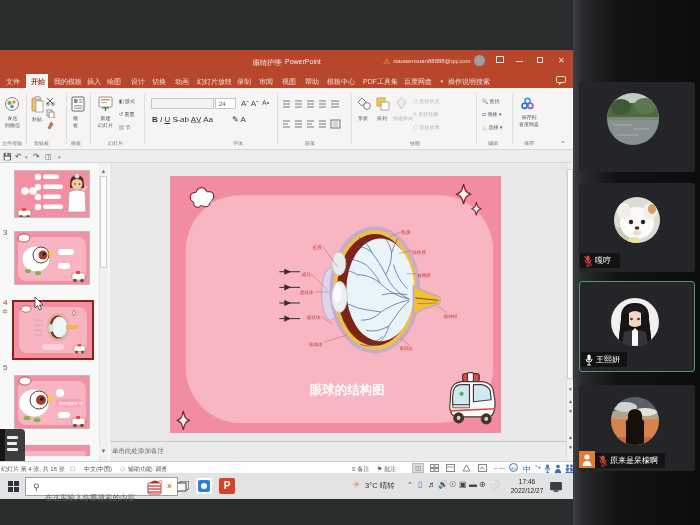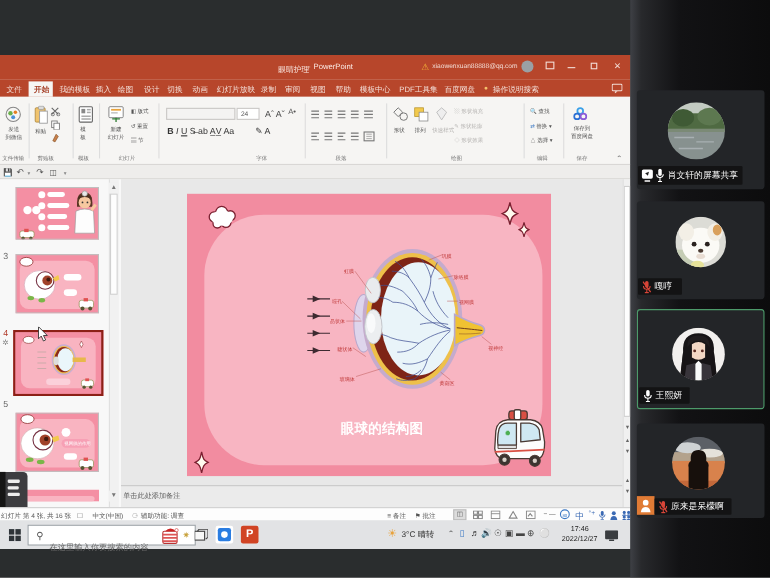--- a/index.html
+++ b/index.html
@@ -566,32 +566,20 @@
         <g clip-path="url(#c1)">
           <rect width="52" height="26" fill="#c3cbc2"></rect>
           <rect x="0" y="10" width="52" height="16" fill="#4f6a42"></rect>
           <rect x="0" y="26" width="52" height="26" fill="#87918f"></rect>
           <rect x="0" y="24" width="52" height="3" fill="#7b8a76"></rect>
           <ellipse cx="14" cy="14" rx="10" ry="8" fill="#3f5a35"></ellipse>
           <ellipse cx="38" cy="13" rx="11" ry="8" fill="#5d7850"></ellipse>
           <path d="M6 32 h18 M26 36 h16 M10 42 h22" stroke="#a8b0b2" stroke-width="1.2"></path>
         </g>
       </svg>
-      <div class="vlabel" style="left:1px;top:69px;width:95px;height:17px;">
-        <svg style="margin:0 2px 0 3px;" width="11" height="13" viewBox="0 0 11 13">
-            <rect x="0.5" y="1" width="10" height="8.5" rx="1.5" fill="#fff"></rect>
-            <path d="M3.5 4.5 L7 3.2 L6 6.8 Z" fill="#222"></path>
-            <path d="M3 11.5 h5" stroke="#fff" stroke-width="1.4"></path>
-          </svg>
-        <svg style="margin-right:3px;" width="8" height="13" viewBox="0 0 8 13">
-            <rect x="2.4" y="0.5" width="3.2" height="6.5" rx="1.6" fill="#fff"></rect>
-            <path d="M1 5.5 a3 3 0 0 0 6 0 M4 9 v2.5 M2.2 12 h3.6" stroke="#fff" stroke-width="1" fill="none"></path>
-          </svg>
-        <span>肖文轩的屏幕共享</span>
-      </div>
     </div>
 
     <div class="tile" style="top:183px;height:89px;">
       <svg class="abs" style="left:35px;top:14px;" width="46" height="46" viewBox="0 0 46 46">
         <defs>
             <clipPath id="c2">
               <circle cx="23" cy="23" r="23"></circle>
             </clipPath>
           </defs>
         <g clip-path="url(#c2)">

